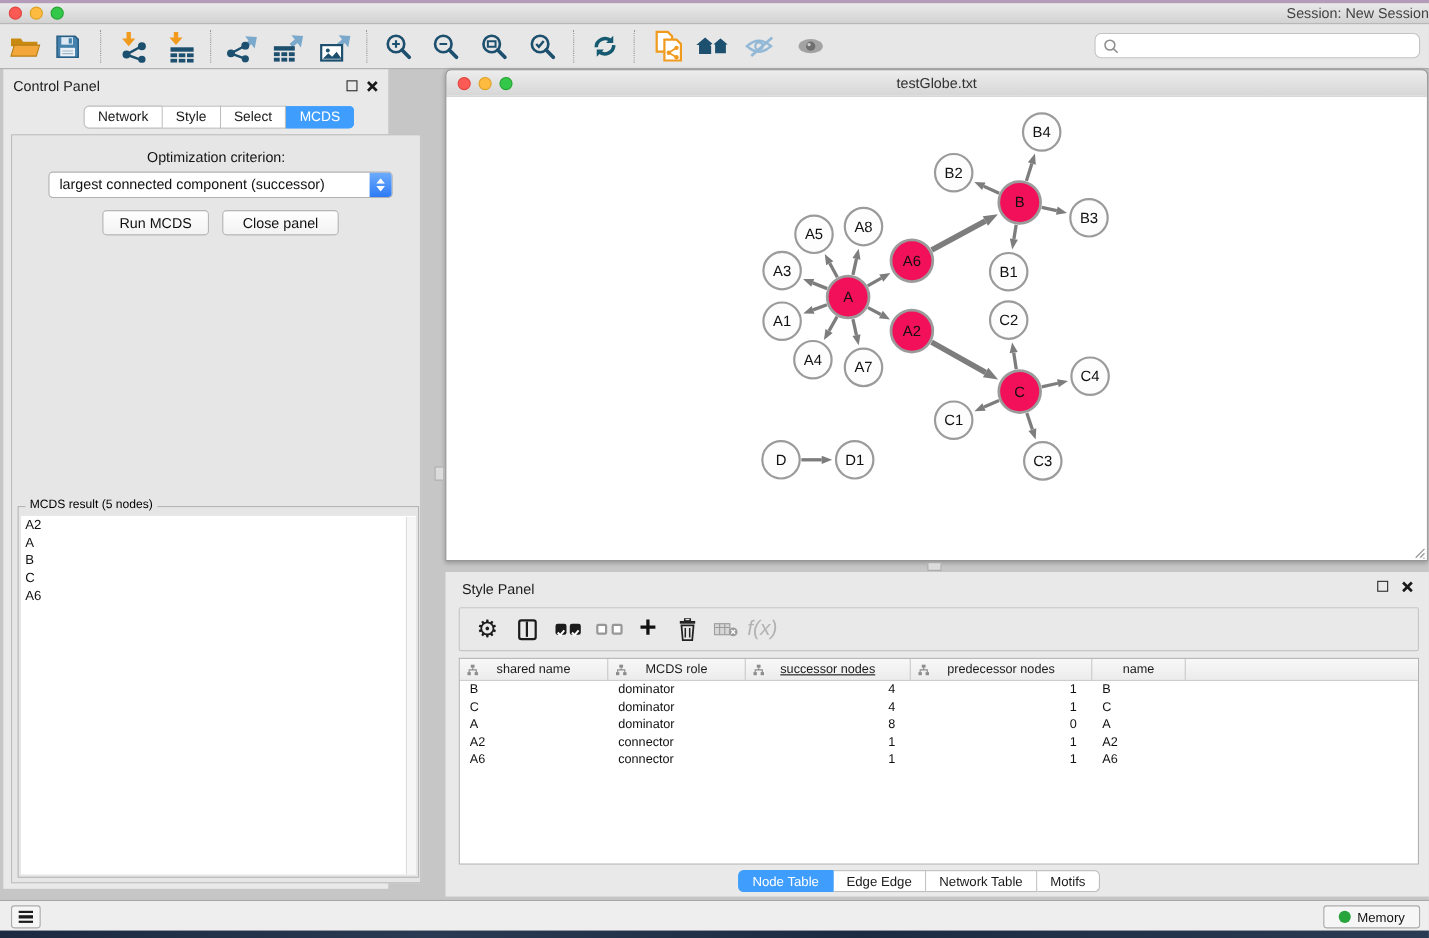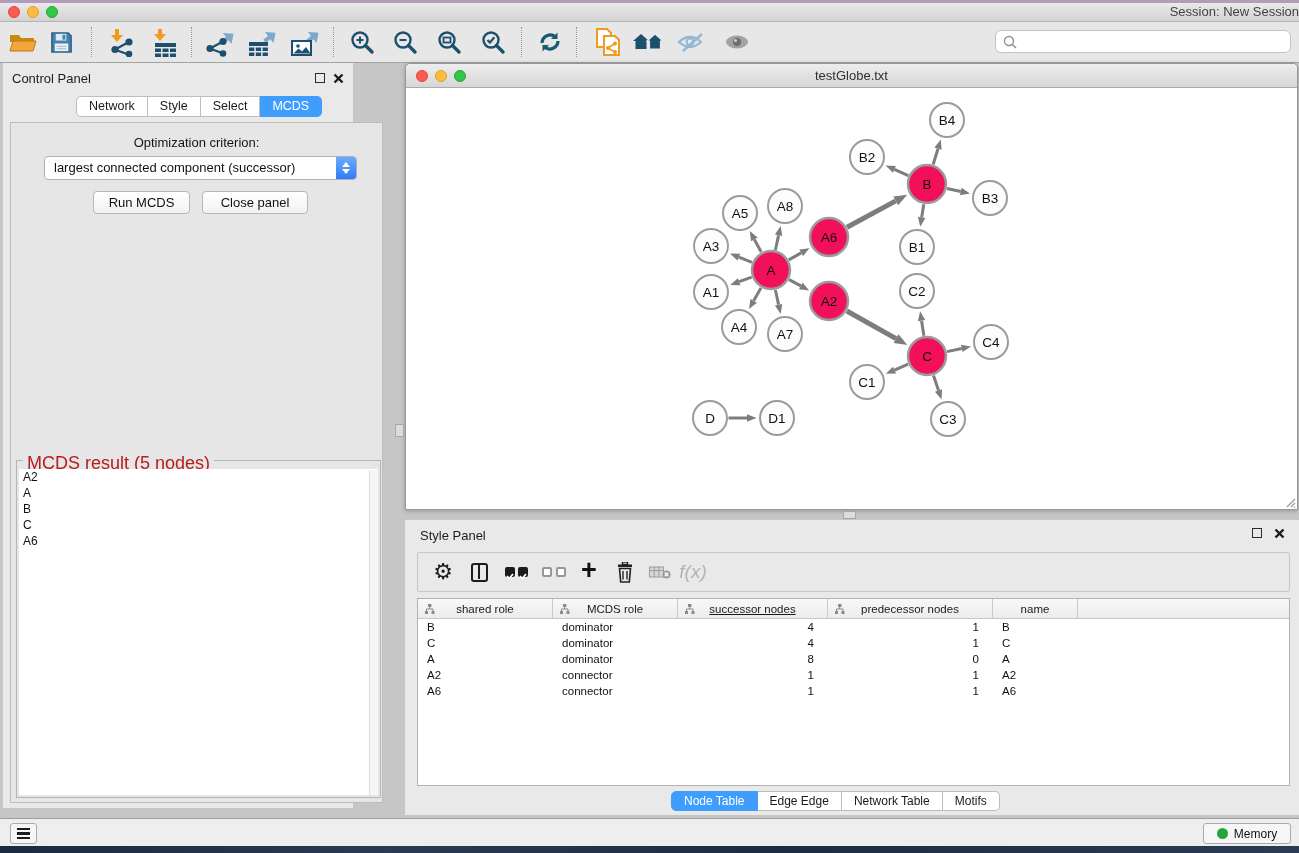--- a/index.html
+++ b/index.html
@@ -32,21 +32,21 @@
 .seg-item:first-child{border-left:1px solid #bdbdbd;border-radius:5px 0 0 5px}
 .seg-item:last-child{border-radius:0 5px 5px 0}
 .seg-item.selected{background:#3f9efd;border-color:#3f9efd;color:#fff}
 .cp-content{position:absolute;left:7px;top:59px;width:373px;height:681px;background:#e6e6e6;border:1px solid #bdbdbd}
 .opt-label{position:absolute;left:0;top:12px;width:100%;text-align:center;font-size:13px;color:#141414}
 .dropdown{position:absolute;left:33px;top:33px;width:313px;height:24px;background:#fff;border:1px solid #b1b1b1;border-radius:4px}
 .dropdown-value{position:absolute;left:9px;top:0;line-height:22px;font-size:13px;color:#111;white-space:nowrap}
 .dropdown-stepper{position:absolute;right:0;top:0;width:20px;height:22px;border-radius:0 3px 3px 0;background:linear-gradient(#6cacfd,#2e7bf6);display:flex;flex-direction:column;align-items:center;justify-content:center;gap:2px}
 .btn{position:absolute;height:23px;background:linear-gradient(#ffffff,#f2f2f2);border:1px solid #b7b7b7;border-radius:4px;font-size:13px;color:#111;text-align:center;line-height:21px}
 .fieldset{position:absolute;left:5px;top:337px;width:365px;height:338px;border:1px solid #b5b5b5}
-.legend{position:absolute;left:6px;top:-8px;background:#e6e6e6;padding:0 4px;font-size:18px;color:#b91c1c}
+.legend{position:absolute;left:6px;top:-8px;background:#e6e6e6;padding:0 4px;font-size:11px;color:#000000}
 .mcds-list{position:absolute;left:2px;top:8px;right:2px;bottom:2px;background:#fff}
 .mcds-scroll{position:absolute;right:0;top:0;bottom:0;width:9px;background:#f6f6f6;border-left:1px solid #ddd}
 .mcds-item{font-size:12px;line-height:16px;padding-left:4px;color:#111}
 
 .net-window{position:absolute;left:405px;top:63px;width:893px;height:447px;background:#fff;border:1px solid #979797;border-radius:5px 5px 0 0;box-shadow:0 1px 4px rgba(0,0,0,.25)}
 .net-titlebar{position:absolute;left:0;top:0;width:100%;height:24px;background:linear-gradient(#ededed,#d6d6d6);border-bottom:1px solid #acacac;border-radius:5px 5px 0 0}
 .net-titlebar .tl{top:6px}
 .net-title{text-align:center;font-size:13px;color:#303030;line-height:23px}
 .net-canvas{position:absolute;left:0;top:24px;width:891px;height:421px;background:#fff}
 .resize-grip{position:absolute;right:1px;bottom:1px}
@@ -523,21 +523,21 @@
     </div>
     <div class="tbl">
       <div class="tbl-header" id="tbl-header">
           <div class="th" style="width: 135px;">
             <svg class="tree" width="11" height="10" viewBox="0 0 11 10">
               <rect x="4" y="0" width="3.4" height="3" fill="#8b8b8b"></rect>
               <path d="M5.7 3v2M2.5 7V5h6.5v2" fill="none" stroke="#8b8b8b"></path>
               <rect x="1" y="7" width="3" height="3" fill="#8b8b8b"></rect>
               <rect x="7.5" y="7" width="3" height="3" fill="#8b8b8b"></rect>
             </svg>
-            <span>shared role</span>
+            <span>shared name</span>
           </div>
           <div class="th" style="width: 125px;">
             <svg class="tree" width="11" height="10" viewBox="0 0 11 10">
               <rect x="4" y="0" width="3.4" height="3" fill="#8b8b8b"></rect>
               <path d="M5.7 3v2M2.5 7V5h6.5v2" fill="none" stroke="#8b8b8b"></path>
               <rect x="1" y="7" width="3" height="3" fill="#8b8b8b"></rect>
               <rect x="7.5" y="7" width="3" height="3" fill="#8b8b8b"></rect>
             </svg>
             <span>MCDS role</span>
           </div>

